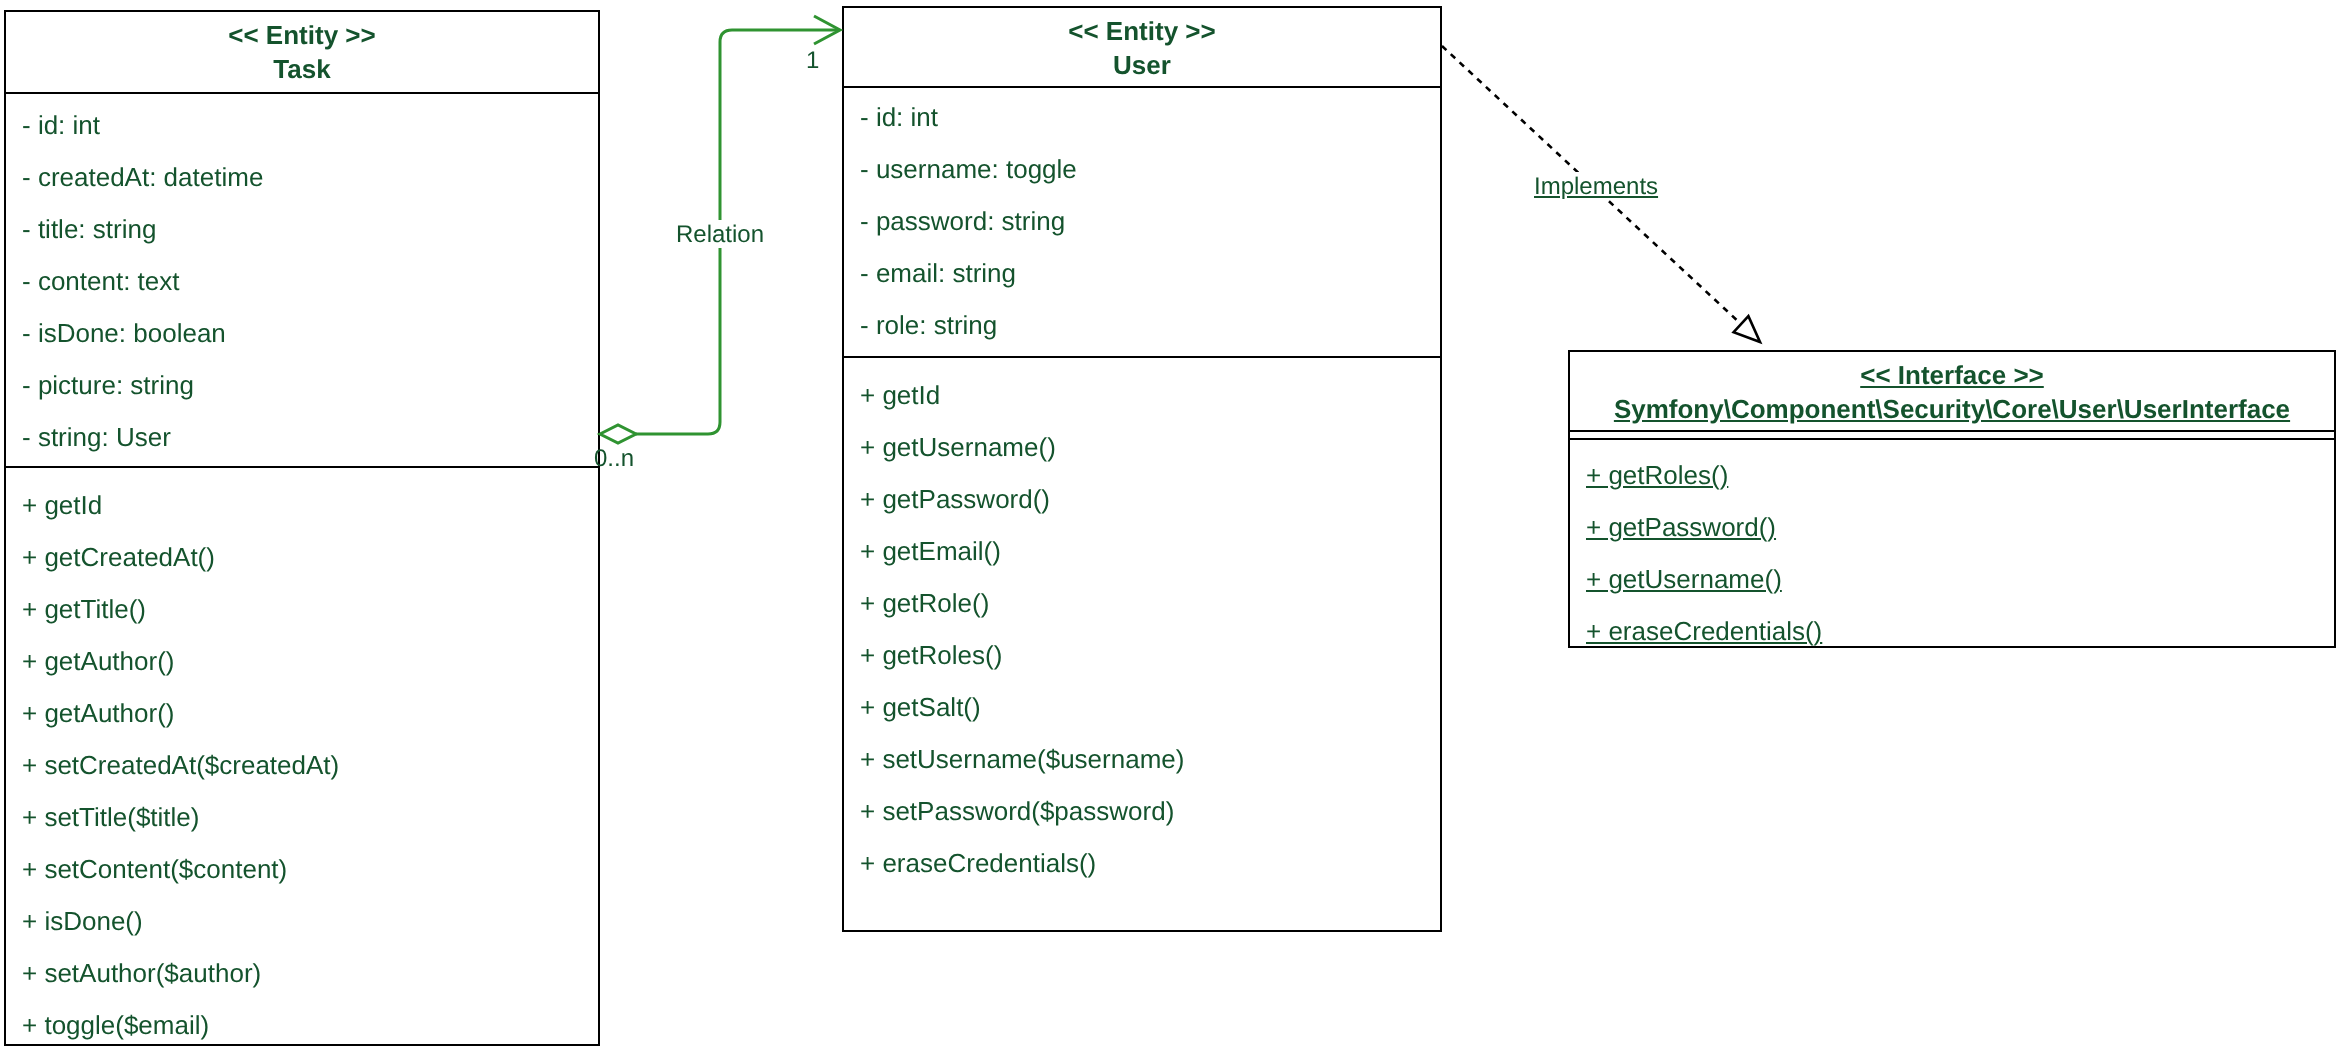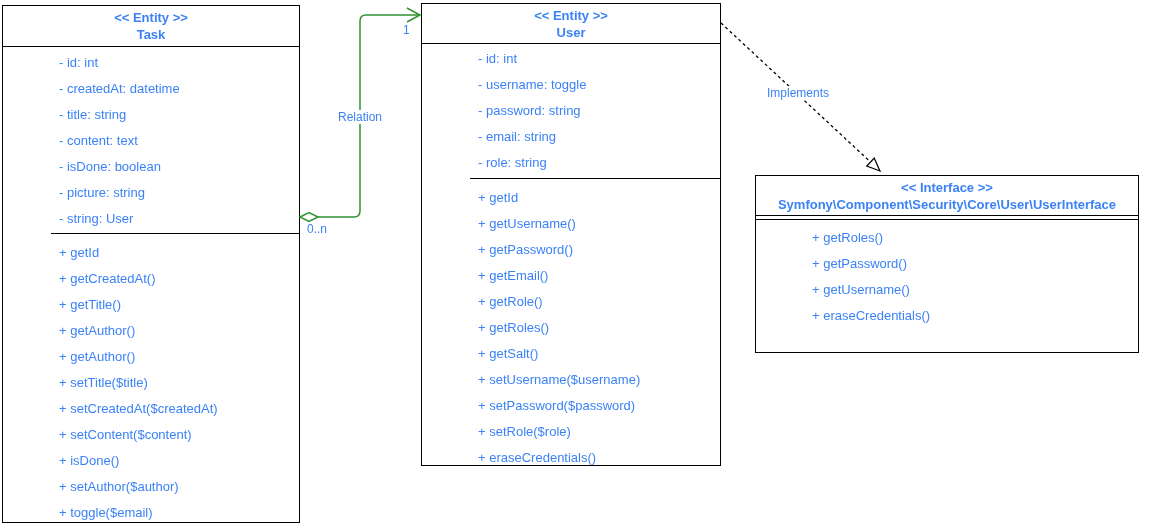--- a/index.html
+++ b/index.html
@@ -2,21 +2,21 @@
 <html><head>
 <meta charset="utf-8">
 <style>
   html, body { margin: 0; padding: 0; background: #ffffff; }
   #canvas {
     position: relative;
     width: 1170px;
     height: 528px;
     background: #ffffff;
     font-family: "Liberation Sans", "DejaVu Sans", sans-serif;
-    color: #3b82f6;
+    color: #14532d;
     overflow: hidden;
   }
   .uml-class {
     position: absolute;
     background: #ffffff;
     border: 1.5px solid #000000;
     box-sizing: border-box;
     overflow: hidden;
     z-index: 1;
   }
@@ -27,21 +27,21 @@
     line-height: 17px;
     padding-top: 3px;
     border-bottom: 1.5px solid #000000;
     box-sizing: border-box;
     white-space: nowrap;
   }
   .double-gap {
     height: 3px;
     border-bottom: 1.5px solid #000000;
   }
-  .uml-section { box-sizing: border-box; margin-left: 48px; }
+  .uml-section { box-sizing: border-box; }
   .uml-section.attrs { border-bottom: 1.5px solid #000000; }
   .uml-row {
     height: 26px;
     line-height: 26px;
     padding-left: 8px;
     font-size: 13px;
     white-space: nowrap;
     overflow: hidden;
   }
   #edges-svg {
@@ -71,27 +71,27 @@
   #class-task { left: 2px; top: 5px; width: 298px; height: 518px; }
   #class-task .uml-header { height: 41px; }
   #class-task .uml-section.attrs { height: 187px; padding-top: 3px; }
   #class-task .uml-section.methods { padding-top: 6px; }
 
   #class-user { left: 421px; top: 3px; width: 300px; height: 463px; }
   #class-user .uml-header { height: 40px; }
   #class-user .uml-section.attrs { height: 135px; padding-top: 2px; }
   #class-user .uml-section.methods { padding-top: 6px; }
 
-  #class-user-interface { left: 755px; top: 175px; width: 384px; height: 178px; }
+  #class-user-interface { left: 784px; top: 175px; width: 384px; height: 149px; text-decoration: underline; }
   #class-user-interface .uml-header { height: 40px; }
   #class-user-interface .uml-section.methods { padding-top: 5px; }
 
   #relation-label   { left: 360px; top: 110px; transform: translateX(-50%); }
-  #implements-label { left: 766px; top: 86px; }
-  #mult-source      { left: 307px; top: 222px; }
+  #implements-label { left: 766px; top: 86px; text-decoration: underline; }
+  #mult-source      { left: 297px; top: 222px; }
   #mult-target      { left: 403px; top: 23px; }
 </style>
 </head>
 <body>
 
 <div id="canvas">
 
   <div class="uml-class" id="class-task">
     <div class="uml-header">
       <div>&lt;&lt; Entity &gt;&gt;</div>
@@ -107,22 +107,22 @@
         <div class="uml-row">- picture: string</div>
         <div class="uml-row">- string: User</div>
       </div>
     <div class="uml-section methods">
 
     <div class="uml-row">+ getId</div>
         <div class="uml-row">+ getCreatedAt()</div>
         <div class="uml-row">+ getTitle()</div>
         <div class="uml-row">+ getAuthor()</div>
         <div class="uml-row">+ getAuthor()</div>
+        <div class="uml-row">+ setCreatedAt($createdAt)</div>
         <div class="uml-row">+ setTitle($title)</div>
-        <div class="uml-row">+ setCreatedAt($createdAt)</div>
         <div class="uml-row">+ setContent($content)</div>
         <div class="uml-row">+ isDone()</div>
         <div class="uml-row">+ setAuthor($author)</div>
         <div class="uml-row">+ toggle($email)</div>
       </div>
   </div>
 
   <div class="uml-class" id="class-user">
     <div class="uml-header">
       <div>&lt;&lt; Entity &gt;&gt;</div>
@@ -140,21 +140,20 @@
 
     <div class="uml-row">+ getId</div>
         <div class="uml-row">+ getUsername()</div>
         <div class="uml-row">+ getPassword()</div>
         <div class="uml-row">+ getEmail()</div>
         <div class="uml-row">+ getRole()</div>
         <div class="uml-row">+ getRoles()</div>
         <div class="uml-row">+ getSalt()</div>
         <div class="uml-row">+ setUsername($username)</div>
         <div class="uml-row">+ setPassword($password)</div>
-        <div class="uml-row">+ setRole($role)</div>
         <div class="uml-row">+ eraseCredentials()</div>
       </div>
   </div>
 
   <div class="uml-class" id="class-user-interface">
     <div class="uml-header">
       <div>&lt;&lt; Interface &gt;&gt;</div>
       <div>Symfony\Component\Security\Core\User\UserInterface</div>
     </div>
     <div class="double-gap"></div>

